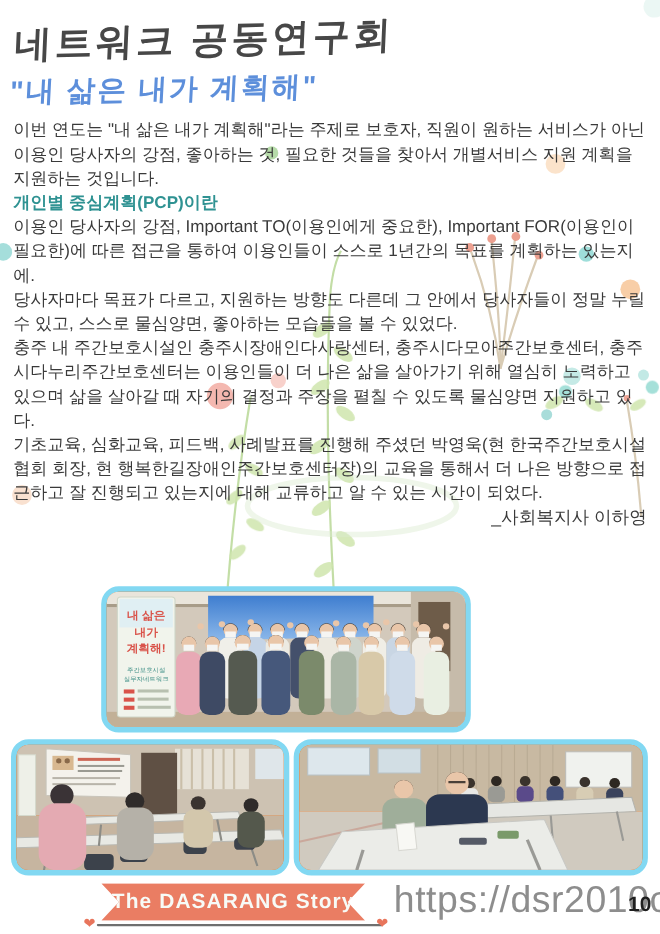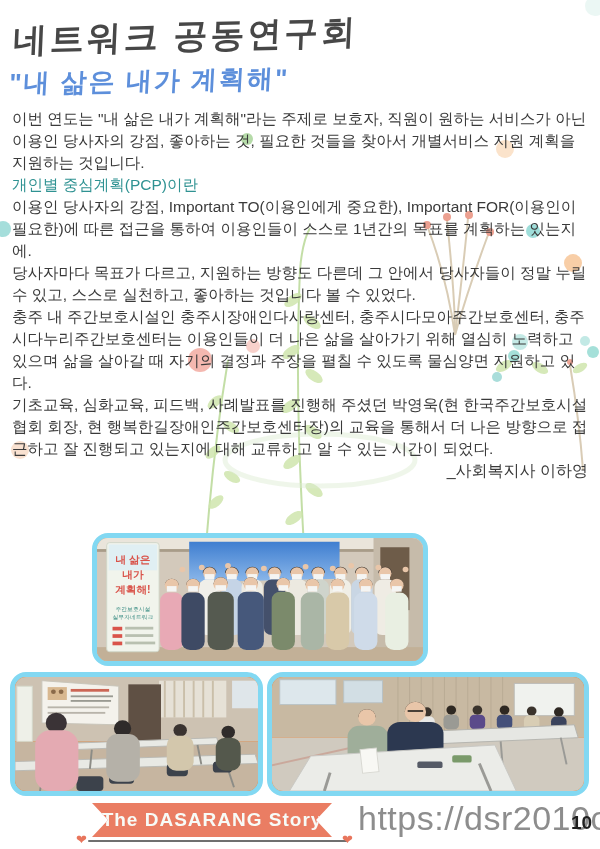--- a/index.html
+++ b/index.html
@@ -16,21 +16,21 @@
   }
   .subtitle{
     left:10px;top:66px;font-size:26px;font-weight:bold;color:#5d8fdb;
     letter-spacing:2px;transform:rotate(-1deg) skewX(-4deg);transform-origin:left top;
   }
   .article{
     left:12px;top:108px;width:580px;font-size:15.5px;line-height:22px;
     color:#3a3a3a;word-break:break-all;text-align:left;
   }
   .article p{margin:0;}
-  .section-heading{color:#2f9292;font-weight:normal;}
+  .section-heading{color:#2f9292;font-weight:bold;}
   .signature{text-align:right;padding-right:4px;font-size:16px;}
 
   .photo{
     position:absolute;z-index:2;border:5px solid #82d8f2;border-radius:16px;
     overflow:hidden;background:#f97316;box-sizing:border-box;
   }
   .photo svg{display:block;width:100%;height:100%;}
   #photo-group{left:92px;top:533px;width:336px;height:133px;}
   #photo-left{left:10px;top:672px;width:253px;height:124px;}
   #photo-right{left:267px;top:672px;width:322px;height:124px;}
@@ -110,21 +110,21 @@
     <ellipse cx="320" cy="460" rx="95" ry="26" fill="none" stroke="#dcead0" stroke-width="5" opacity="0.45"></ellipse>
   </svg>
 
   <div class="layer title">네트워크 공동연구회</div>
   <div class="layer subtitle">"내 삶은 내가 계획해"</div>
 
   <div class="layer article">
     <p>이번 연도는 "내 삶은 내가 계획해"라는 주제로 보호자, 직원이 원하는 서비스가 아닌 이용인 당사자의 강점, 좋아하는 것, 필요한 것들을 찾아서 개별서비스 지원 계획을 지원하는 것입니다.</p>
     <p class="section-heading">개인별 중심계획(PCP)이란</p>
     <p>이용인 당사자의 강점, Important TO(이용인에게 중요한), Important FOR(이용인이 필요한)에 따른 접근을 통하여 이용인들이 스스로 1년간의 목표를 계획하는 있는지에.</p>
-    <p>당사자마다 목표가 다르고, 지원하는 방향도 다른데 그 안에서 당사자들이 정말 누릴 수 있고, 스스로 실천하고, 좋아하는 것입니다 볼 수 있었다.</p>
+    <p>당사자마다 목표가 다르고, 지원하는 방향도 다른데 그 안에서 당사자들이 정말 누릴 수 있고, 스스로 물심양면, 좋아하는 모습들을 볼 수 있었다.</p>
     <p>충주 내 주간보호시설인 충주시장애인다사랑센터, 충주시다모아주간보호센터, 충주시다누리주간보호센터는 이용인들이 더 나은 삶을 살아가기 위해 열심히 노력하고 있으며 삶을 살아갈 때 자기의 결정과 주장을 펼칠 수 있도록 물심양면 지원하고 있다.</p>
     <p>기초교육, 심화교육, 피드백, 사례발표를 진행해 주셨던 박영욱(현 한국주간보호시설협회 회장, 현 행복한길장애인주간보호센터장)의 교육을 통해서 더 나은 방향으로 접근하고 잘 진행되고 있는지에 대해 교류하고 알 수 있는 시간이 되었다.</p>
     <p class="signature">_사회복지사 이하영</p>
   </div>
 
   <div class="photo" id="photo-group">
     <svg viewBox="0 0 336 133" preserveAspectRatio="none">
       <defs>
         <linearGradient id="scr" x1="0" y1="0" x2="0" y2="1">
           <stop offset="0" stop-color="#3f7ed0"></stop>

